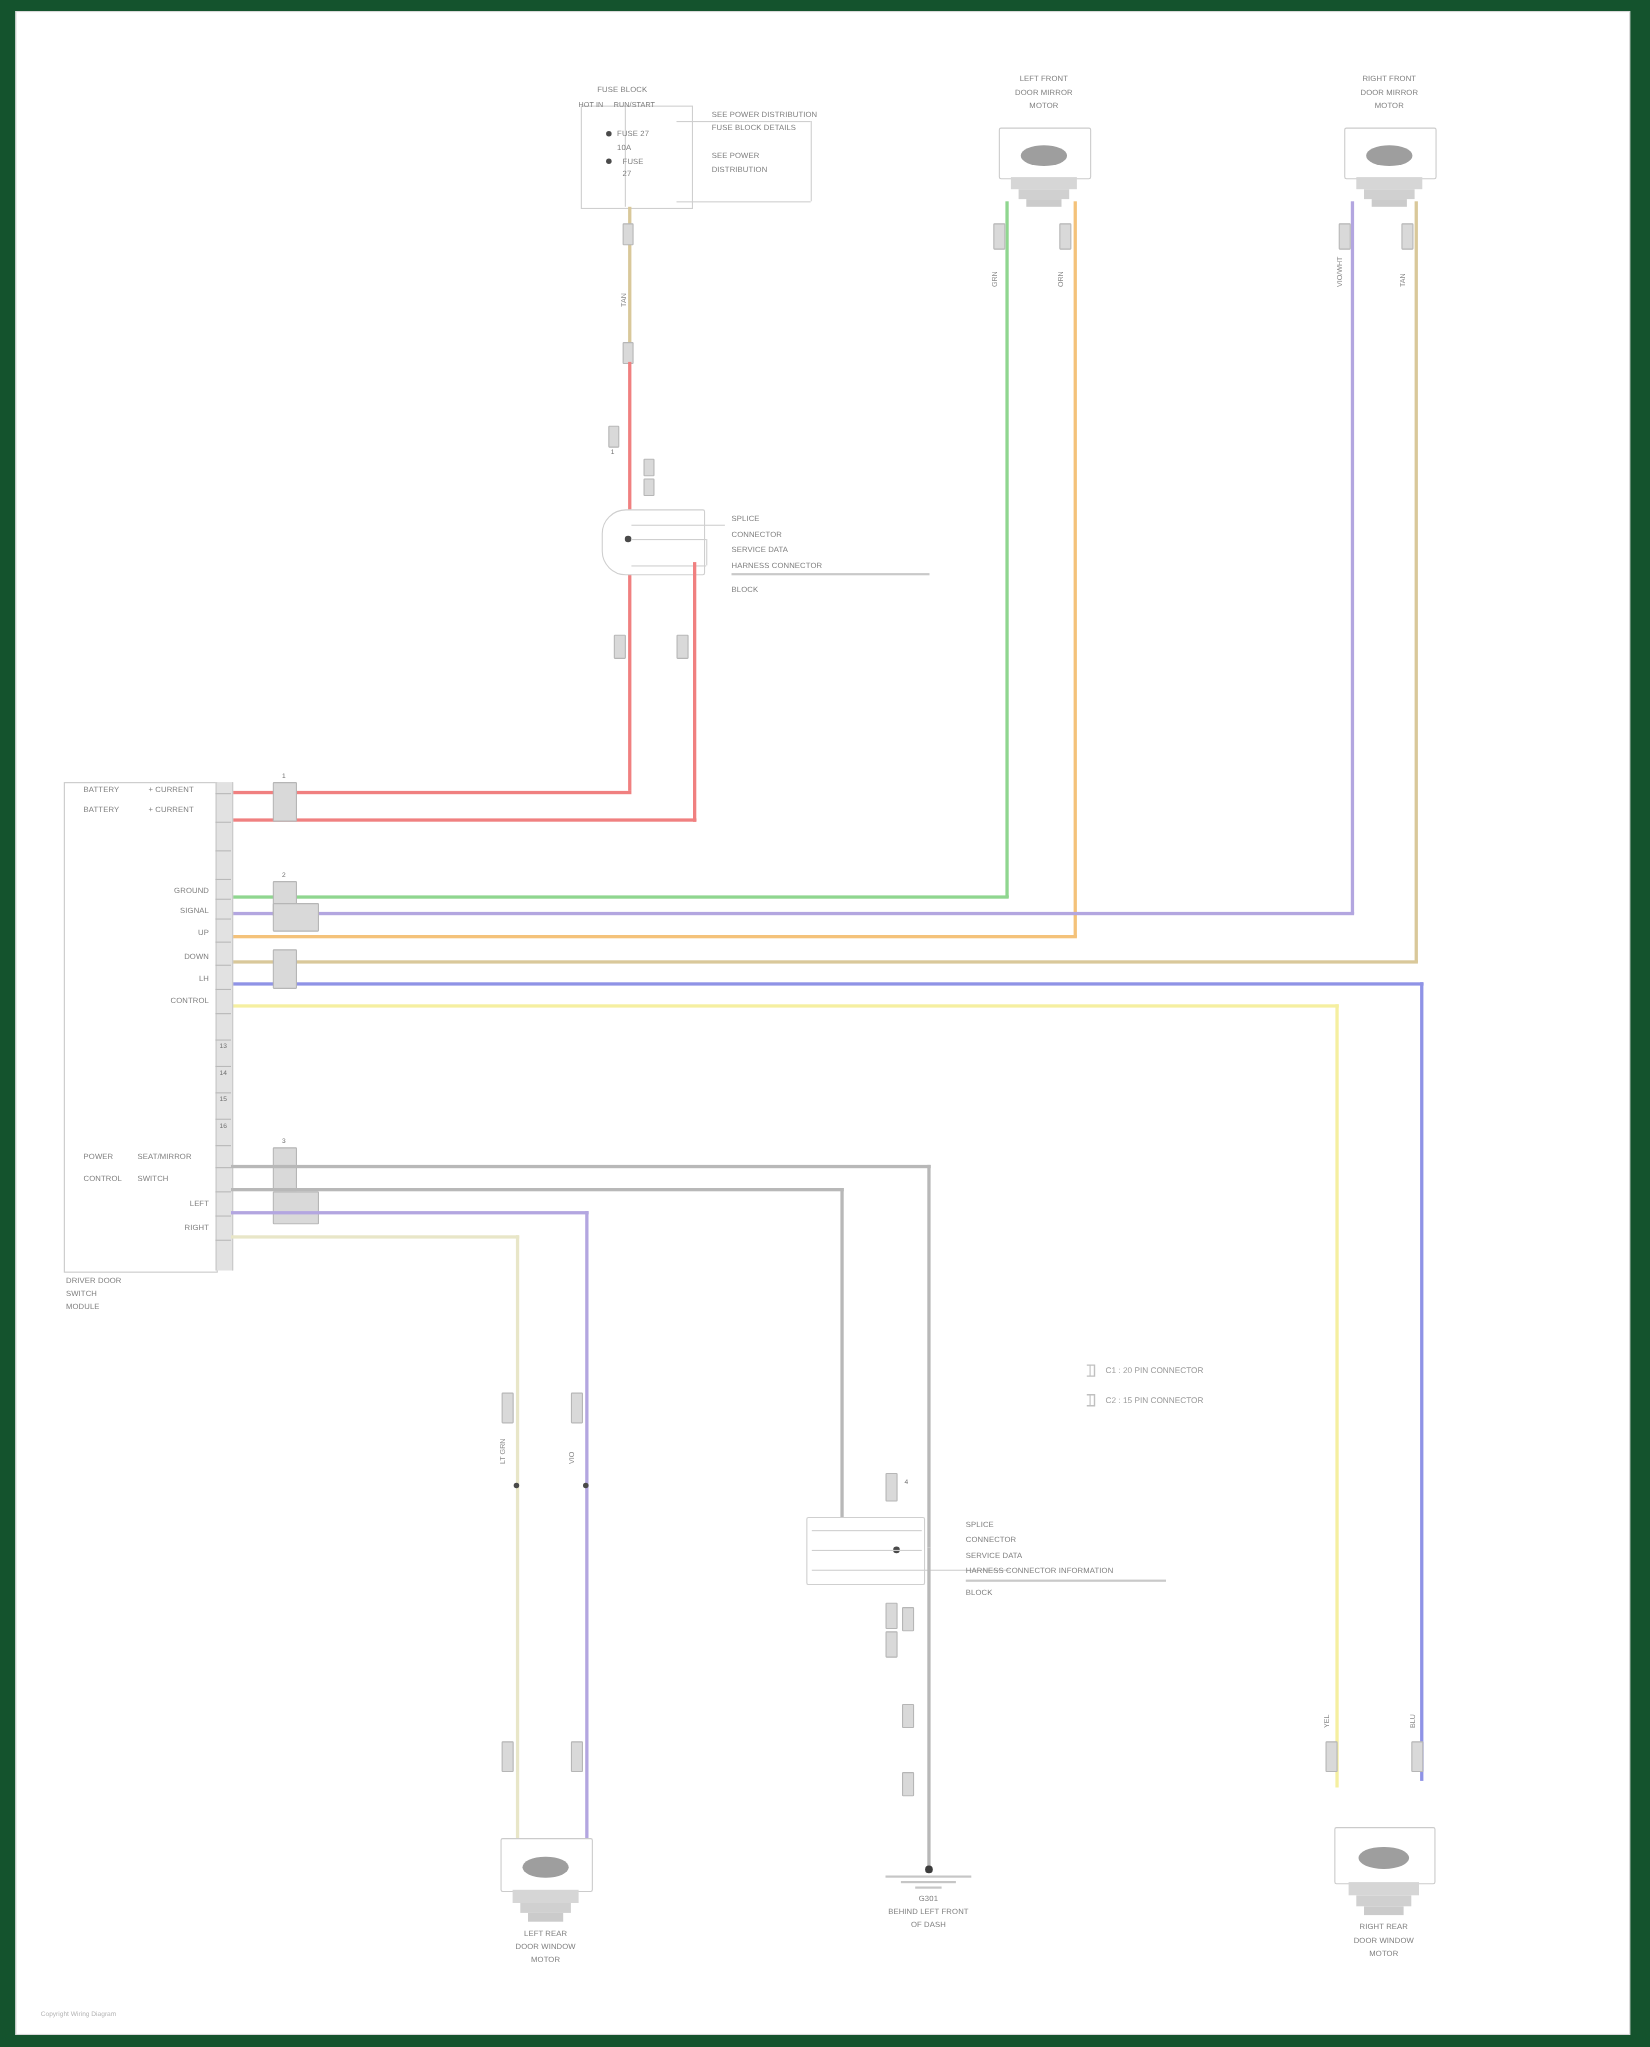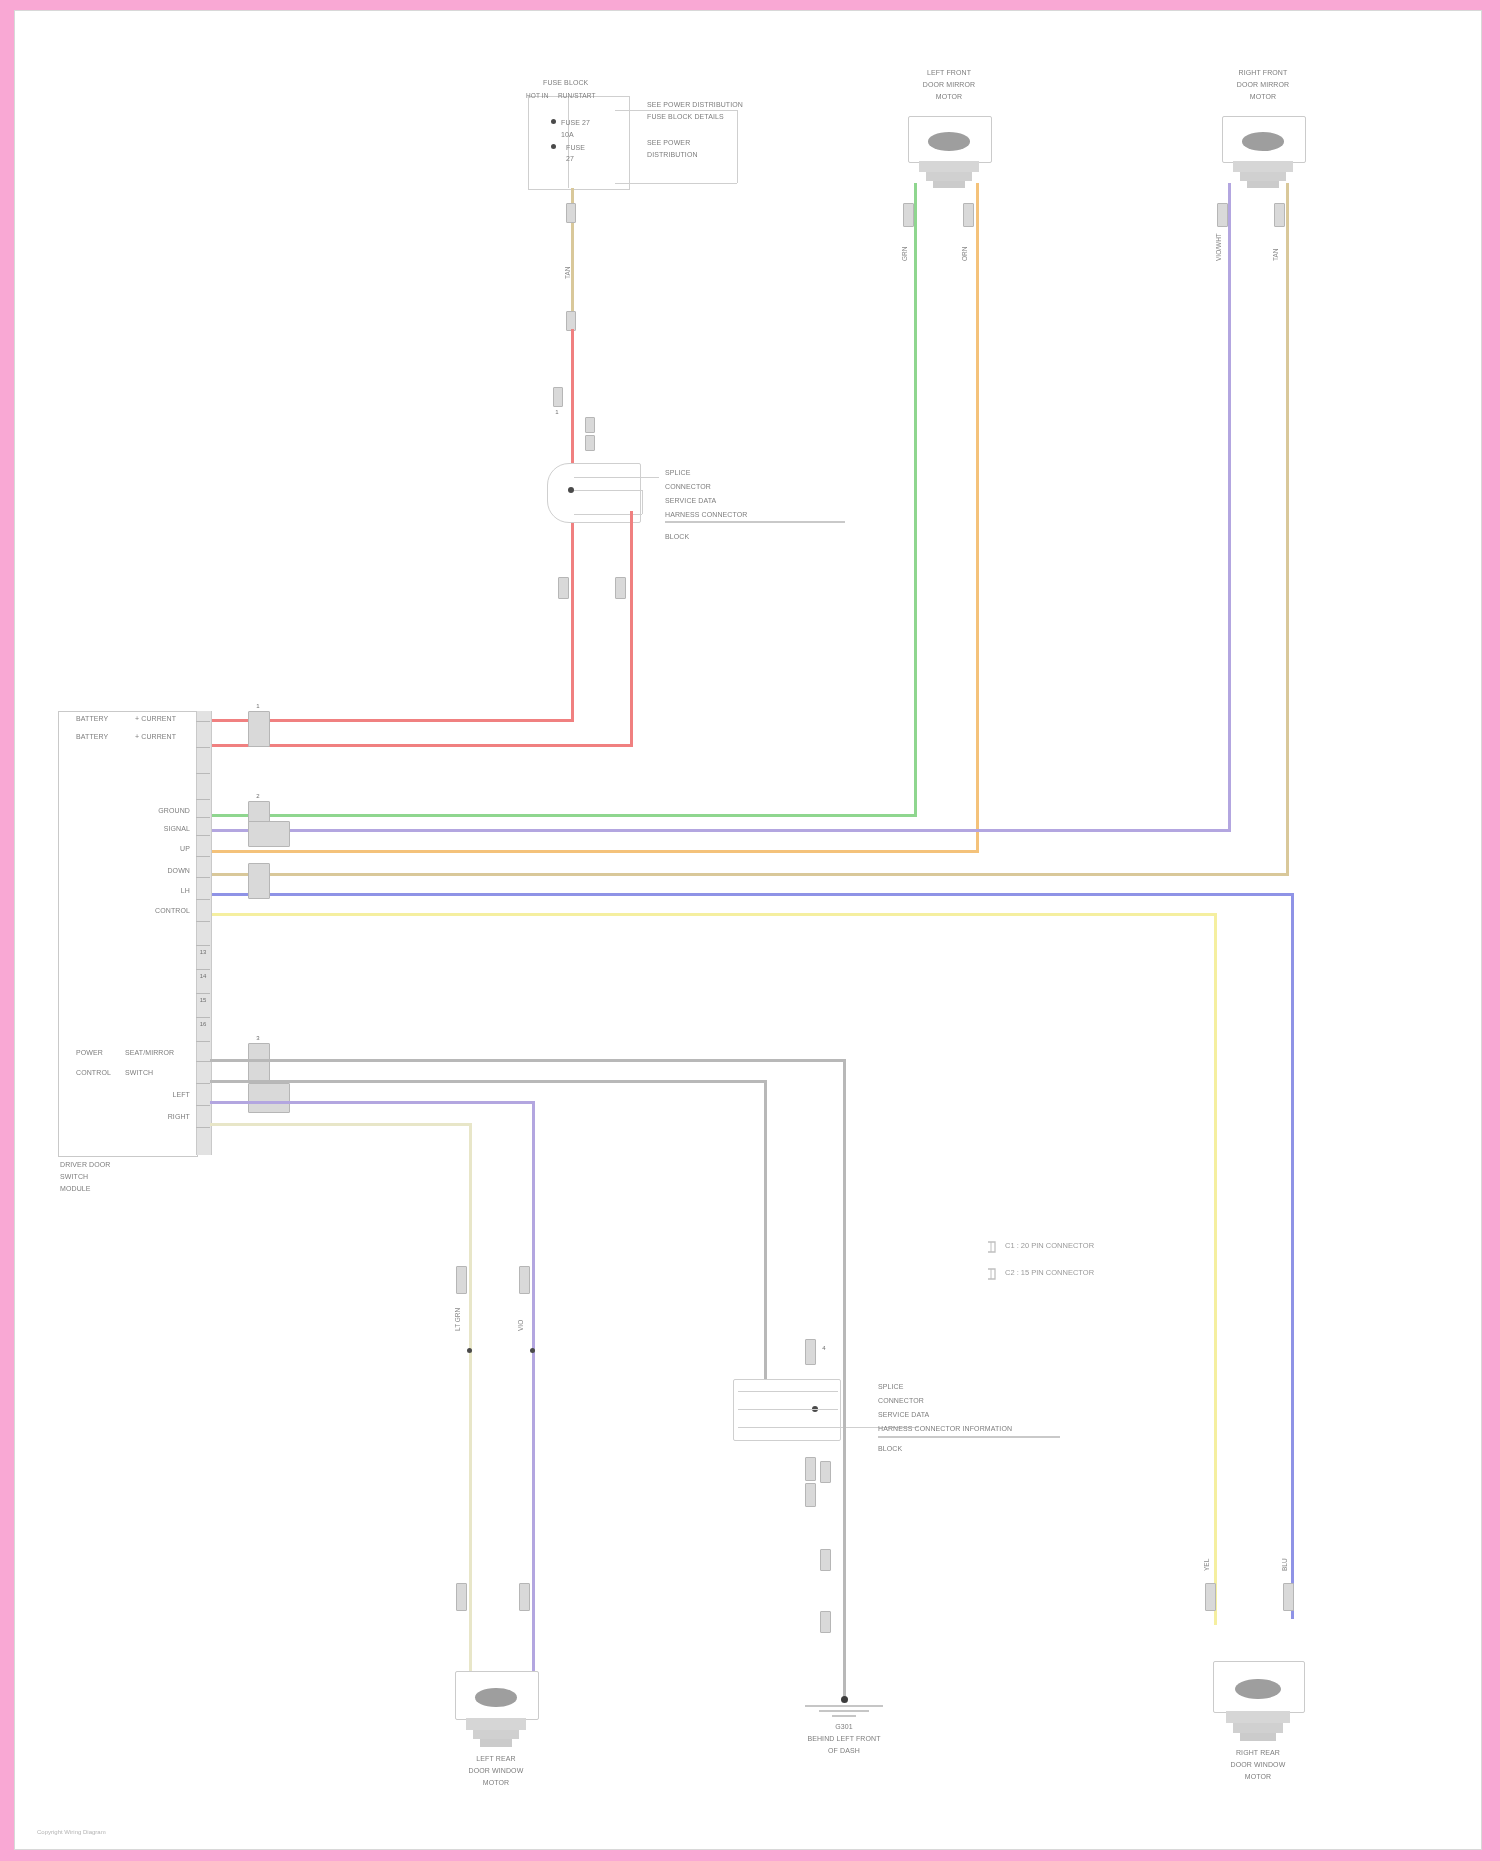--- a/index.html
+++ b/index.html
@@ -1,17 +1,17 @@
 <!DOCTYPE html>
 <html><head>
 <meta charset="utf-8">
 <style>
   html,body{margin:0;padding:0;background:#3a3a3a;}
   body{font-family:"Liberation Sans",sans-serif;}
-  #page{position:relative;width:1500px;height:1861px;background:#f9a8d4;overflow:hidden;}
+  #page{position:relative;width:1500px;height:1861px;background:#14532d;overflow:hidden;}
   #sheet{position:absolute;left:14px;top:10px;width:1466px;height:1838px;background:#ffffff;border:1px solid #d8d8d8;overflow:hidden;}
   .wire{position:absolute;}
   .h{height:3px;}
   .v{width:3px;}
   .lbl{position:absolute;color:#7d7d7d;font-size:7px;line-height:8px;letter-spacing:.1px;white-space:pre;}
   .lbl.r{text-align:right;}
   .lbl.c{text-align:center;}
   .vlbl{position:absolute;color:#8a8a8a;font-size:6.5px;line-height:7px;white-space:nowrap;
         transform-origin:0 0;transform:rotate(-90deg);}
   .box{position:absolute;border:1px solid #cfcfcf;background:#ffffff;}

